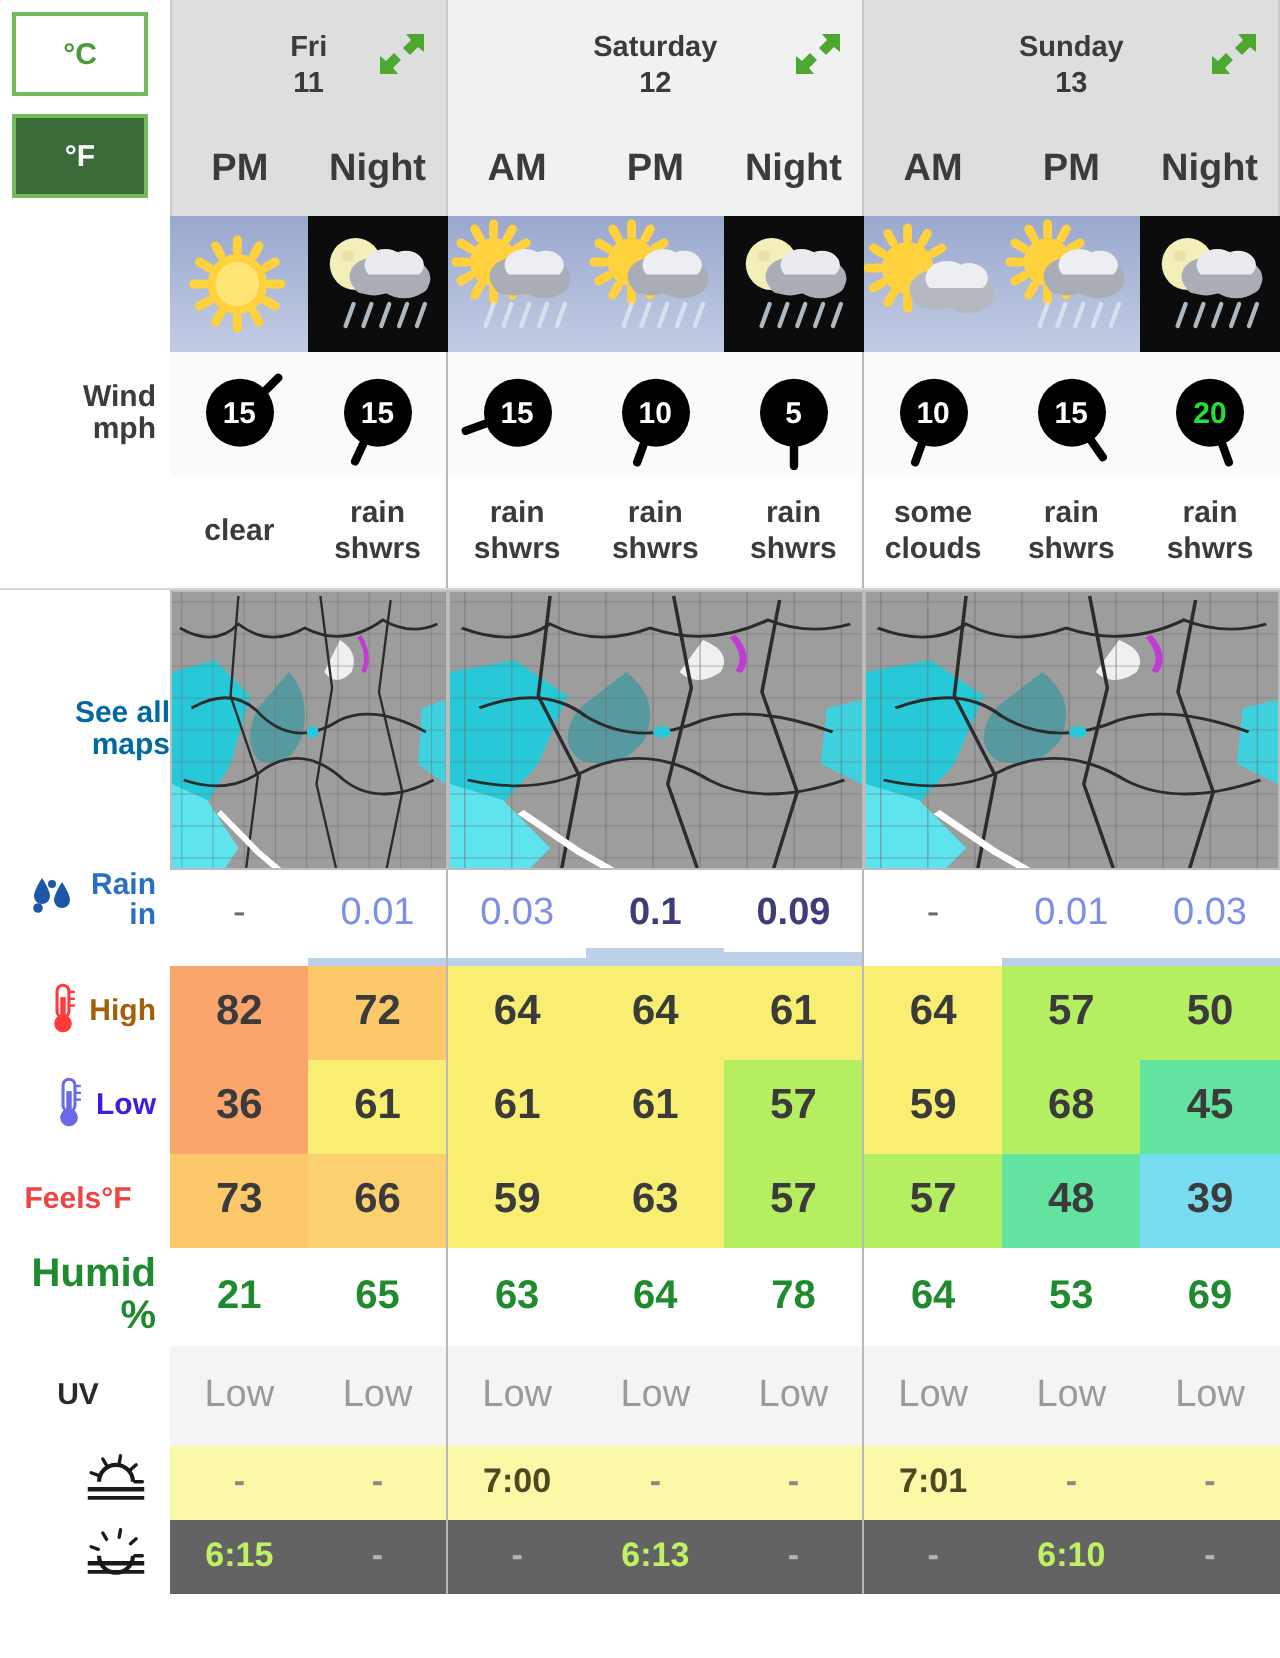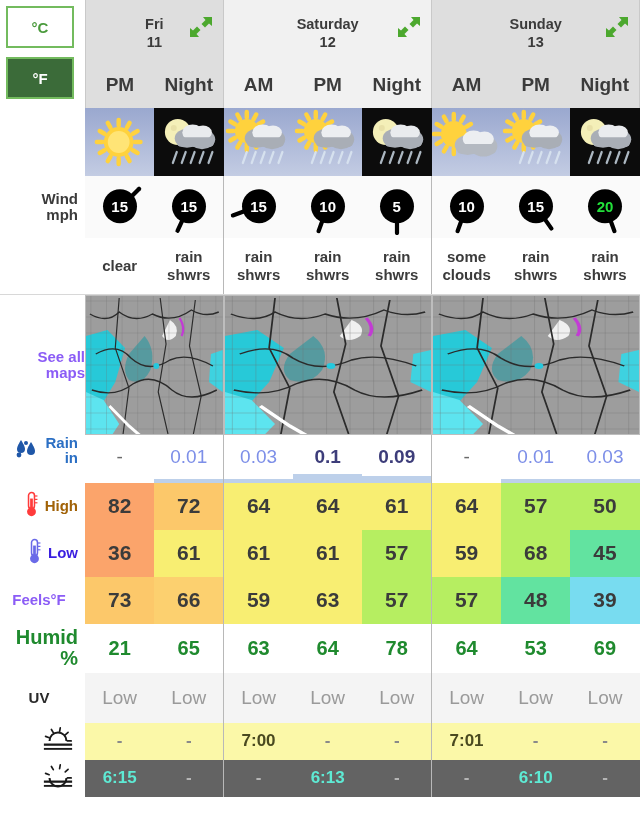--- a/index.html
+++ b/index.html
@@ -40,23 +40,23 @@
     background: #fff;
     white-space: nowrap;
     line-height: 1.05;
   }
   .lbl-wrap { display: flex; align-items: center; justify-content: flex-end; gap: 5px; }
   .lbl-txt2 { text-align: right; line-height: 1.05; }
 
   .c-rain  { color: #2b6fc4; }
   .c-high  { color: #a16207; }
   .c-low   { color: #3a1ee0; }
-  .c-feels { color: #8b5cf6; }
+  .c-feels { color: #ef4444; }
   .c-humid { color: #1f8a2e; }
-  .c-maps  { color: #8b5cf6; }
+  .c-maps  { color: #0369a1; }
 
   
   .unitbox { padding: 6px 0 0 6px; background:#fff; }
   .unitbtn {
     width: 68px; height: 42px;
     display: flex; align-items: center; justify-content: center;
     font-size: 15px; font-weight: bold;
     cursor: pointer;
     margin-bottom: 9px;
   }
@@ -196,21 +196,21 @@
   }
   .uvrow td.lblcell { background:#fff; color:#2a2a2a; font-weight:bold; font-size:15px; }
 
   .sunrow td {
     height: 37px;
     text-align: center;
     font-size: 17px;
     font-weight: bold;
   }
   .sunrise-c { background: #fbf8a8; color: #4a4a20; }
-  .sunset-c  { background: #636363; color: #5eead4; }
+  .sunset-c  { background: #636363; color: #bef264; }
   .sunrow td.lblcell { background:#fff; }
   .dashmute { color: #8a8a8a; }
   .dashmute-d { color: #b5b5b5; }
 
   .vsep-l { border-left: 1px solid #b8b8b8; }
 </style>
 </head>
 <body>
 
 <div id="app">

